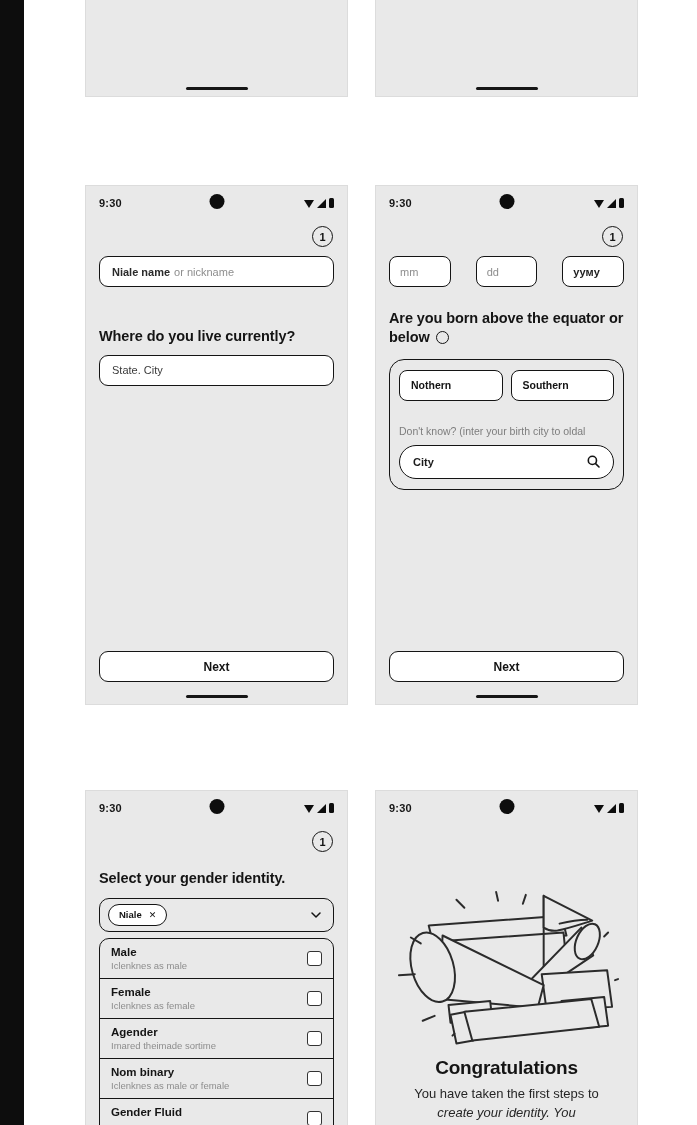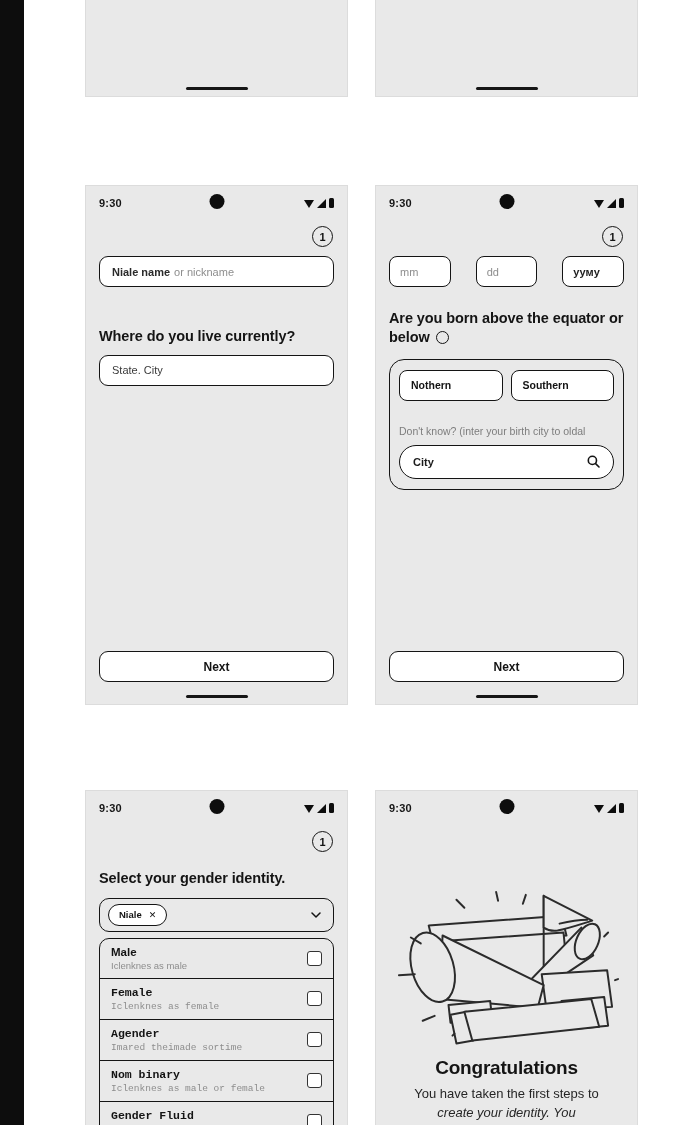--- a/index.html
+++ b/index.html
@@ -78,21 +78,21 @@
 
   
   .dropdown{margin-top:10px;height:34px;border:1.6px solid #141414;border-radius:10px;
     display:flex;align-items:center;padding:0 12px 0 8px;box-sizing:border-box;}
   .chip{height:22px;background:#fff;border:1.5px solid #141414;border-radius:12px;
     display:flex;align-items:center;gap:7px;padding:0 10px;font-size:9.5px;font-weight:700;box-sizing:border-box;}
   .chip-x{font-size:9px;font-weight:700;cursor:default;}
   .chev{margin-left:auto;display:flex;}
   .option-list{margin-top:6px;border:1.6px solid #141414;border-radius:10px;overflow:hidden;background:transparent;}
   .list-row{display:flex;align-items:center;padding:7px 11px;}
-  .list-row + .list-row{border-top:1.4px solid #141414;font-family:Liberation Mono, monospace;}
+  .list-row + .list-row{border-top:1.4px solid #141414;}
   .opt-label{font-size:11.5px;font-weight:800;color:#141414;}
   .opt-desc{font-size:9.5px;color:#8d8d8d;margin-top:2px;min-height:11px;}
   .checkbox{margin-left:auto;width:15px;height:15px;background:#fff;border:1.6px solid #333;border-radius:3px;box-sizing:border-box;flex:none;}
 
   
   .congrats-art{margin:62px auto 0;width:228px;}
   .congrats-art svg{display:block;width:100%;}
   .congrats-title{margin-top:8px;text-align:center;font-size:19px;font-weight:800;letter-spacing:-0.2px;color:#141414;}
   .congrats-body{margin-top:5px;text-align:center;font-size:13px;color:#262626;line-height:1.5;}
   .congrats-body .line2{font-style:italic;}

